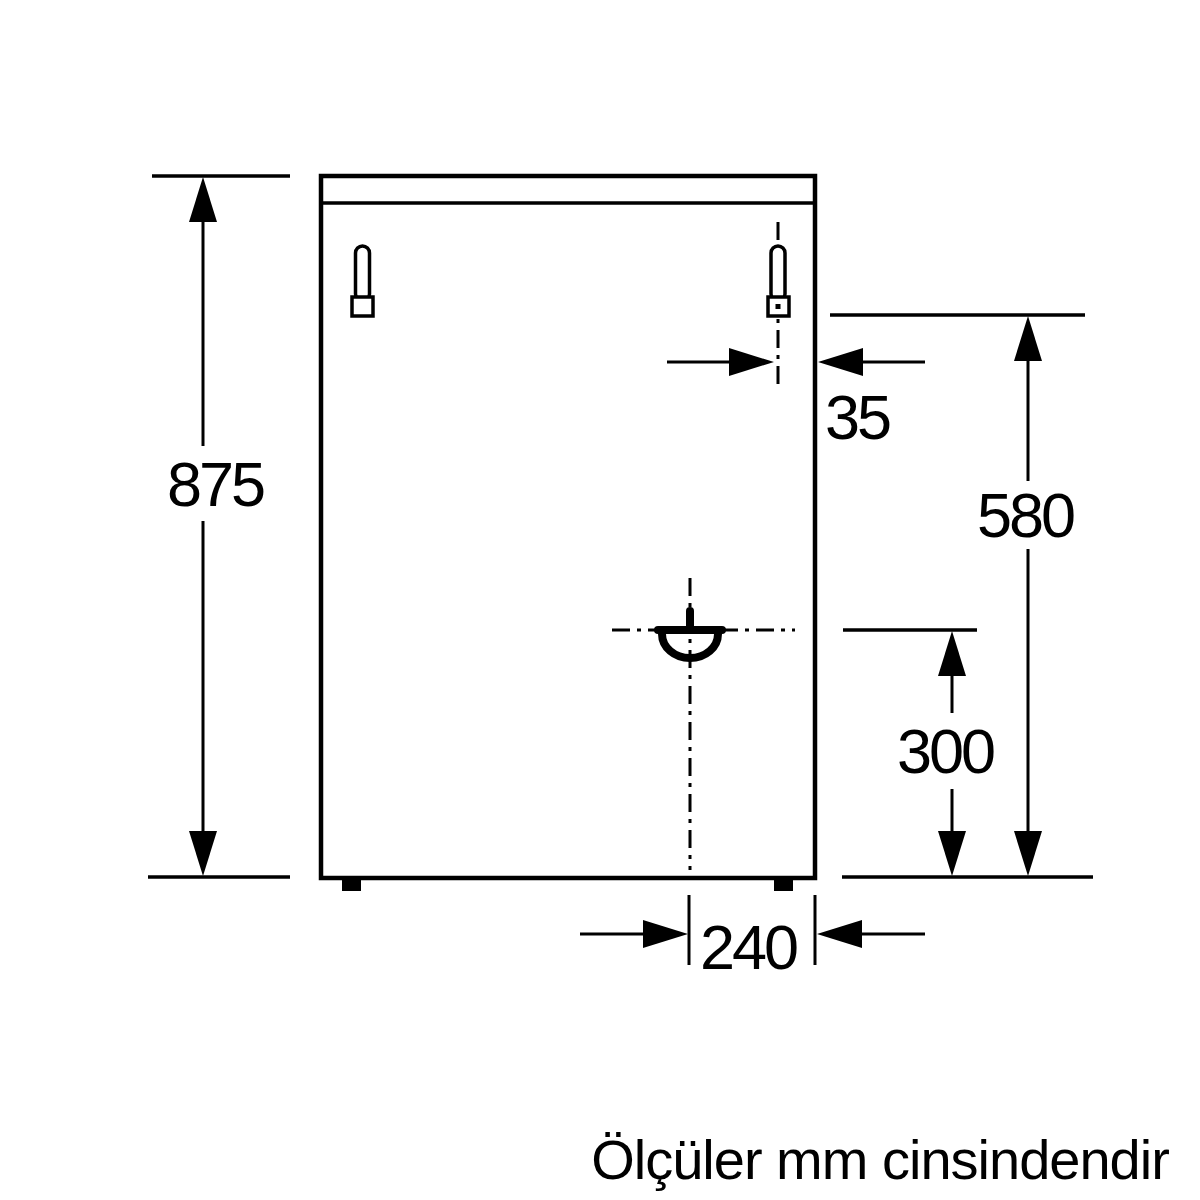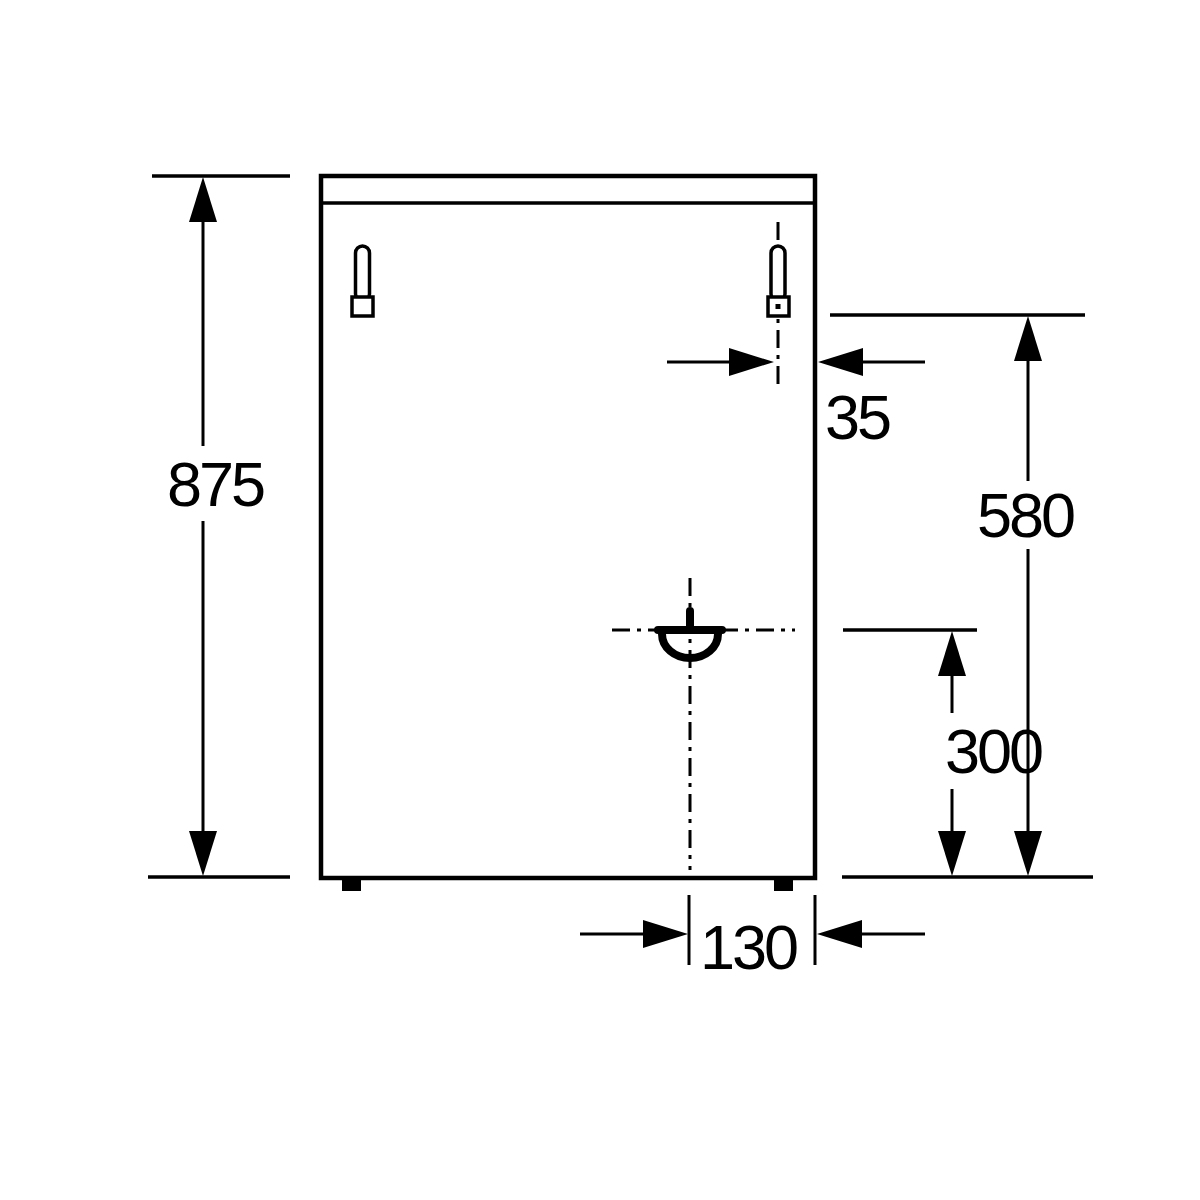--- a/index.html
+++ b/index.html
@@ -121,18 +121,19 @@
       <line x1="860" y1="934" x2="925" y2="934" stroke-width="3"></line>
     </g>
   </svg>
 
   <div class="dim-label" style="left:215px; top:484px;">875</div>
 
   <div class="dim-label" style="left:857px; top:417px;">35</div>
 
   <div class="dim-label" style="left:1025px; top:515px;">580</div>
 
-  <div class="dim-label" style="left:945px; top:751px;margin-left:48px;">300</div>
+  <div class="dim-label" style="left:945px; top:751px;">300</div>
 
-  <div class="dim-label" style="left:748px; top:947px;">130</div>
+  <div class="dim-label" style="left:748px; top:947px;">240</div>
 
+  <div class="units-note" style="left:880px; top:1160px;">Ölçüler mm cinsindendir</div>
 
 </div>
 
 </body></html>

